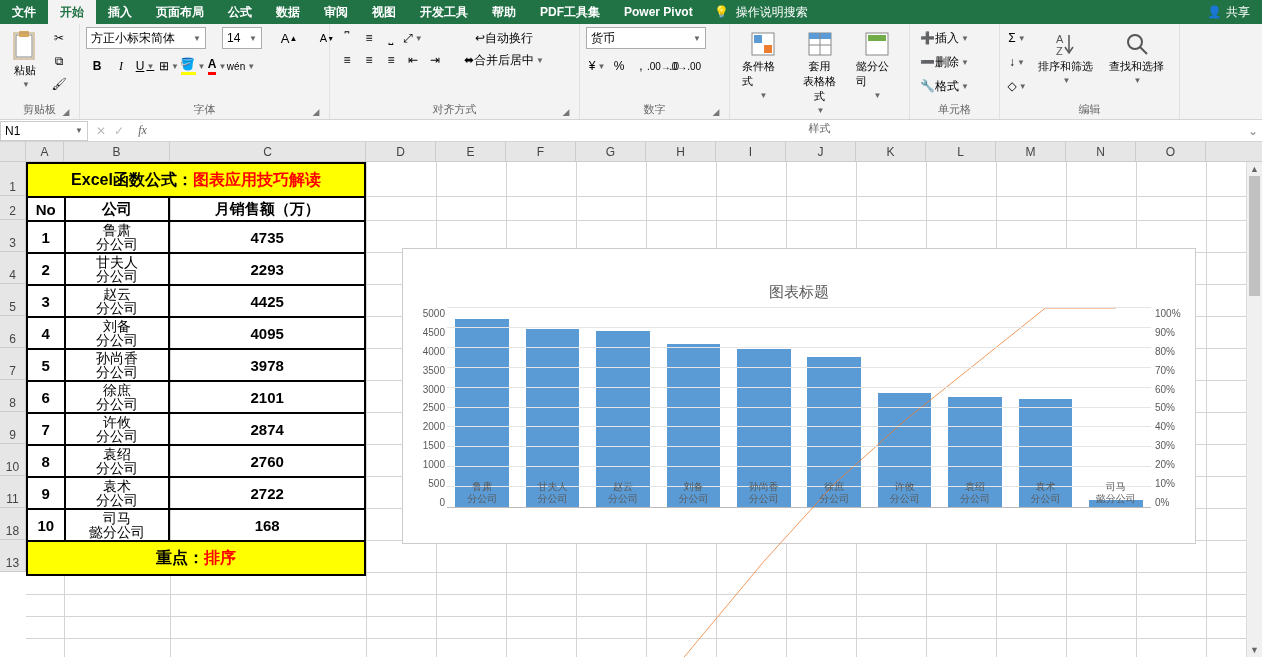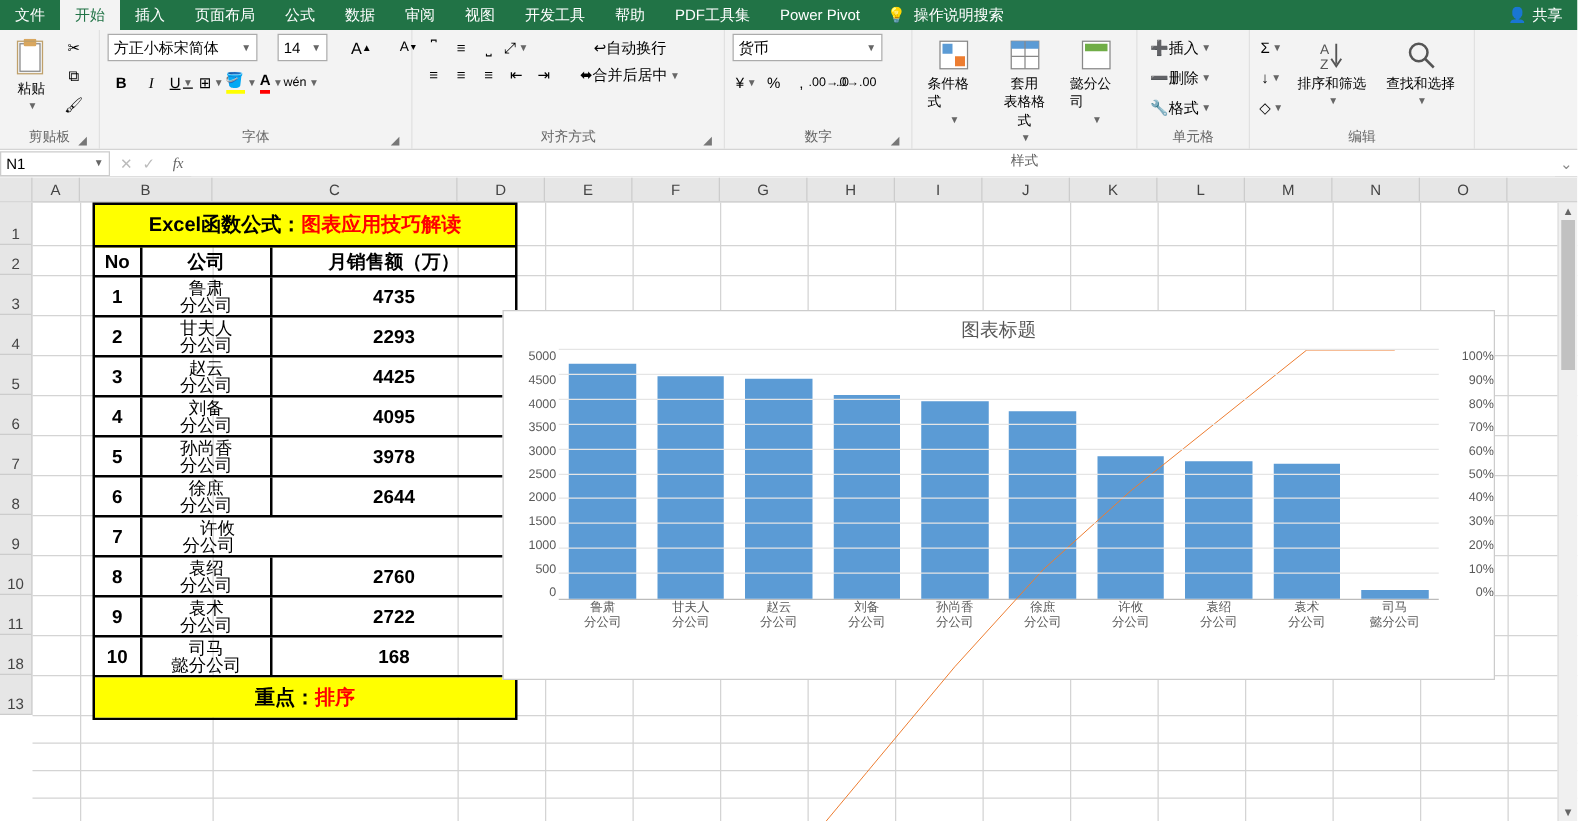--- a/index.html
+++ b/index.html
@@ -52,61 +52,61 @@
 .ch { border-right: 1px solid #ccc; text-align: center; line-height: 20px; }
 .row-headers { position: absolute; top: 20px; left: 0; width: 26px; background: #e6e6e6; border-right: 1px solid #ccc; font-size: 12px; color: #444; }
 .rh { border-bottom: 1px solid #ccc; text-align: center; display: flex; align-items: flex-end; justify-content: center; padding-bottom: 1px; }
 
 .cells { position: absolute; top: 20px; left: 26px; right: 0; bottom: 0; }
 .grid-bg { position: absolute; inset: 0; }
 .gv { position: absolute; top: 0; bottom: 0; border-left: 1px solid #d4d4d4; }
 .gh { position: absolute; left: 0; right: 0; border-top: 1px solid #d4d4d4; }
 
 
-.data-table { position: absolute; left: 0; top: 0; border: 2px solid #000; font-family: "SimSun", serif; margin-left: 48px; }
+.data-table { position: absolute; left: 0; top: 0; border: 2px solid #000; font-family: "SimSun", serif; }
 .title-row { height: 34px; background: #ffff00; border-bottom: 2px solid #000; display: flex; align-items: center; justify-content: center; font-size: 16px; font-weight: bold; }
 .title-row .black { color: #000; }
 .title-row .red { color: #ff0000; }
 .hdr-row { height: 24px; display: flex; border-bottom: 2px solid #000; font-weight: bold; font-size: 15px; text-align: center; }
 .hdr-row > div { border-right: 2px solid #000; display: flex; align-items: center; justify-content: center; }
 .hdr-row > div:last-child { border-right: none; }
 .data-row { height: 32px; display: flex; border-bottom: 2px solid #000; font-size: 15px; font-weight: bold; }
 .data-row > div { border-right: 2px solid #000; display: flex; align-items: center; justify-content: center; overflow: hidden; }
 .data-row > div:last-child { border-right: none; text-align: right; }
 .data-row .company { font-size: 14px; font-weight: normal; line-height: 1; text-align: center; }
 .foot-row { height: 32px; background: #ffff00; display: flex; align-items: center; justify-content: center; font-size: 16px; font-weight: bold; }
 
 
 .chart-box { position: absolute; border: 1px solid #ccc; background: #fff; }
-.chart-title { text-align: center; font-size: 15px; color: #595959; padding: 6px 0 2px 0; }
+.chart-title { text-align: center; font-size: 15px; color: #595959; padding: 6px 0 2px 0; margin-top: 28px; }
 .chart-body { position: relative; margin: 4px 44px 40px 44px; height: 200px; }
 .y-left, .y-right { position: absolute; top: 0; bottom: 0; width: 40px; display: flex; flex-direction: column; justify-content: space-between; font-size: 10px; color: #595959; }
 .y-left { left: -42px; text-align: right; }
-.y-right { right: -44px; text-align: right; }
+.y-right { right: -44px; text-align: left; }
 .plot { position: absolute; inset: 0; border-bottom: 1px solid #bbb; }
 .grid-line { position: absolute; left: 0; right: 0; border-top: 1px solid #e5e5e5; }
 .bars { position: absolute; inset: 0; display: flex; }
 .bar-slot { flex: 1; position: relative; }
 .bar { position: absolute; bottom: 0; left: 12%; right: 12%; background: #5b9bd5; }
 .line-svg { position: absolute; inset: 0; }
 .x-labels { position: absolute; left: 44px; right: 44px; top: 232px; display: flex; font-size: 10px; color: #595959; }
 .x-lbl { flex: 1; text-align: center; line-height: 1.2; }
 
 
 .vscroll { position: absolute; right: 0; top: 20px; bottom: 0; width: 16px; background: #f0f0f0; border-left: 1px solid #ddd; }
 .vscroll .thumb { position: absolute; left: 2px; right: 2px; top: 14px; height: 120px; background: #c1c1c1; }
 .vscroll .arr { position: absolute; left: 0; right: 0; height: 14px; text-align: center; font-size: 9px; color: #666; line-height: 14px; }
 
 .caret { font-size: 8px; color: #666; margin-left: 2px; }
 </style>
 </head>
 <body>
 
 <div class="ribbon-tabs">
-  <div id="tabs-host" style="display: flex;">
+  <div id="tabs-host" style="display: flex; font-weight: bold;">
       <div class="tab">文件</div>
       <div class="tab active">开始</div>
       <div class="tab">插入</div>
       <div class="tab">页面布局</div>
       <div class="tab">公式</div>
       <div class="tab">数据</div>
       <div class="tab">审阅</div>
       <div class="tab">视图</div>
       <div class="tab">开发工具</div>
       <div class="tab">帮助</div>
@@ -434,26 +434,27 @@
         <div class="data-row">
           <div style="width: 38px;">5</div>
           <div class="company" style="width: 106px; white-space: pre-line;">孙尚香
 分公司</div>
           <div style="width: 196px;">3978</div>
         </div>
         <div class="data-row">
           <div style="width: 38px;">6</div>
           <div class="company" style="width: 106px; white-space: pre-line;">徐庶
 分公司</div>
-          <div style="width: 196px;">2644</div>
+          <div style="width: 196px;">2101</div>
         </div>
         <div class="data-row">
           <div style="width: 38px;">7</div>
           <div class="company" style="width: 106px; white-space: pre-line;">许攸
 分公司</div>
+          <div style="width: 196px;">2874</div>
         </div>
         <div class="data-row">
           <div style="width: 38px;">8</div>
           <div class="company" style="width: 106px; white-space: pre-line;">袁绍
 分公司</div>
           <div style="width: 196px;">2760</div>
         </div>
         <div class="data-row">
           <div style="width: 38px;">9</div>
           <div class="company" style="width: 106px; white-space: pre-line;">袁术

